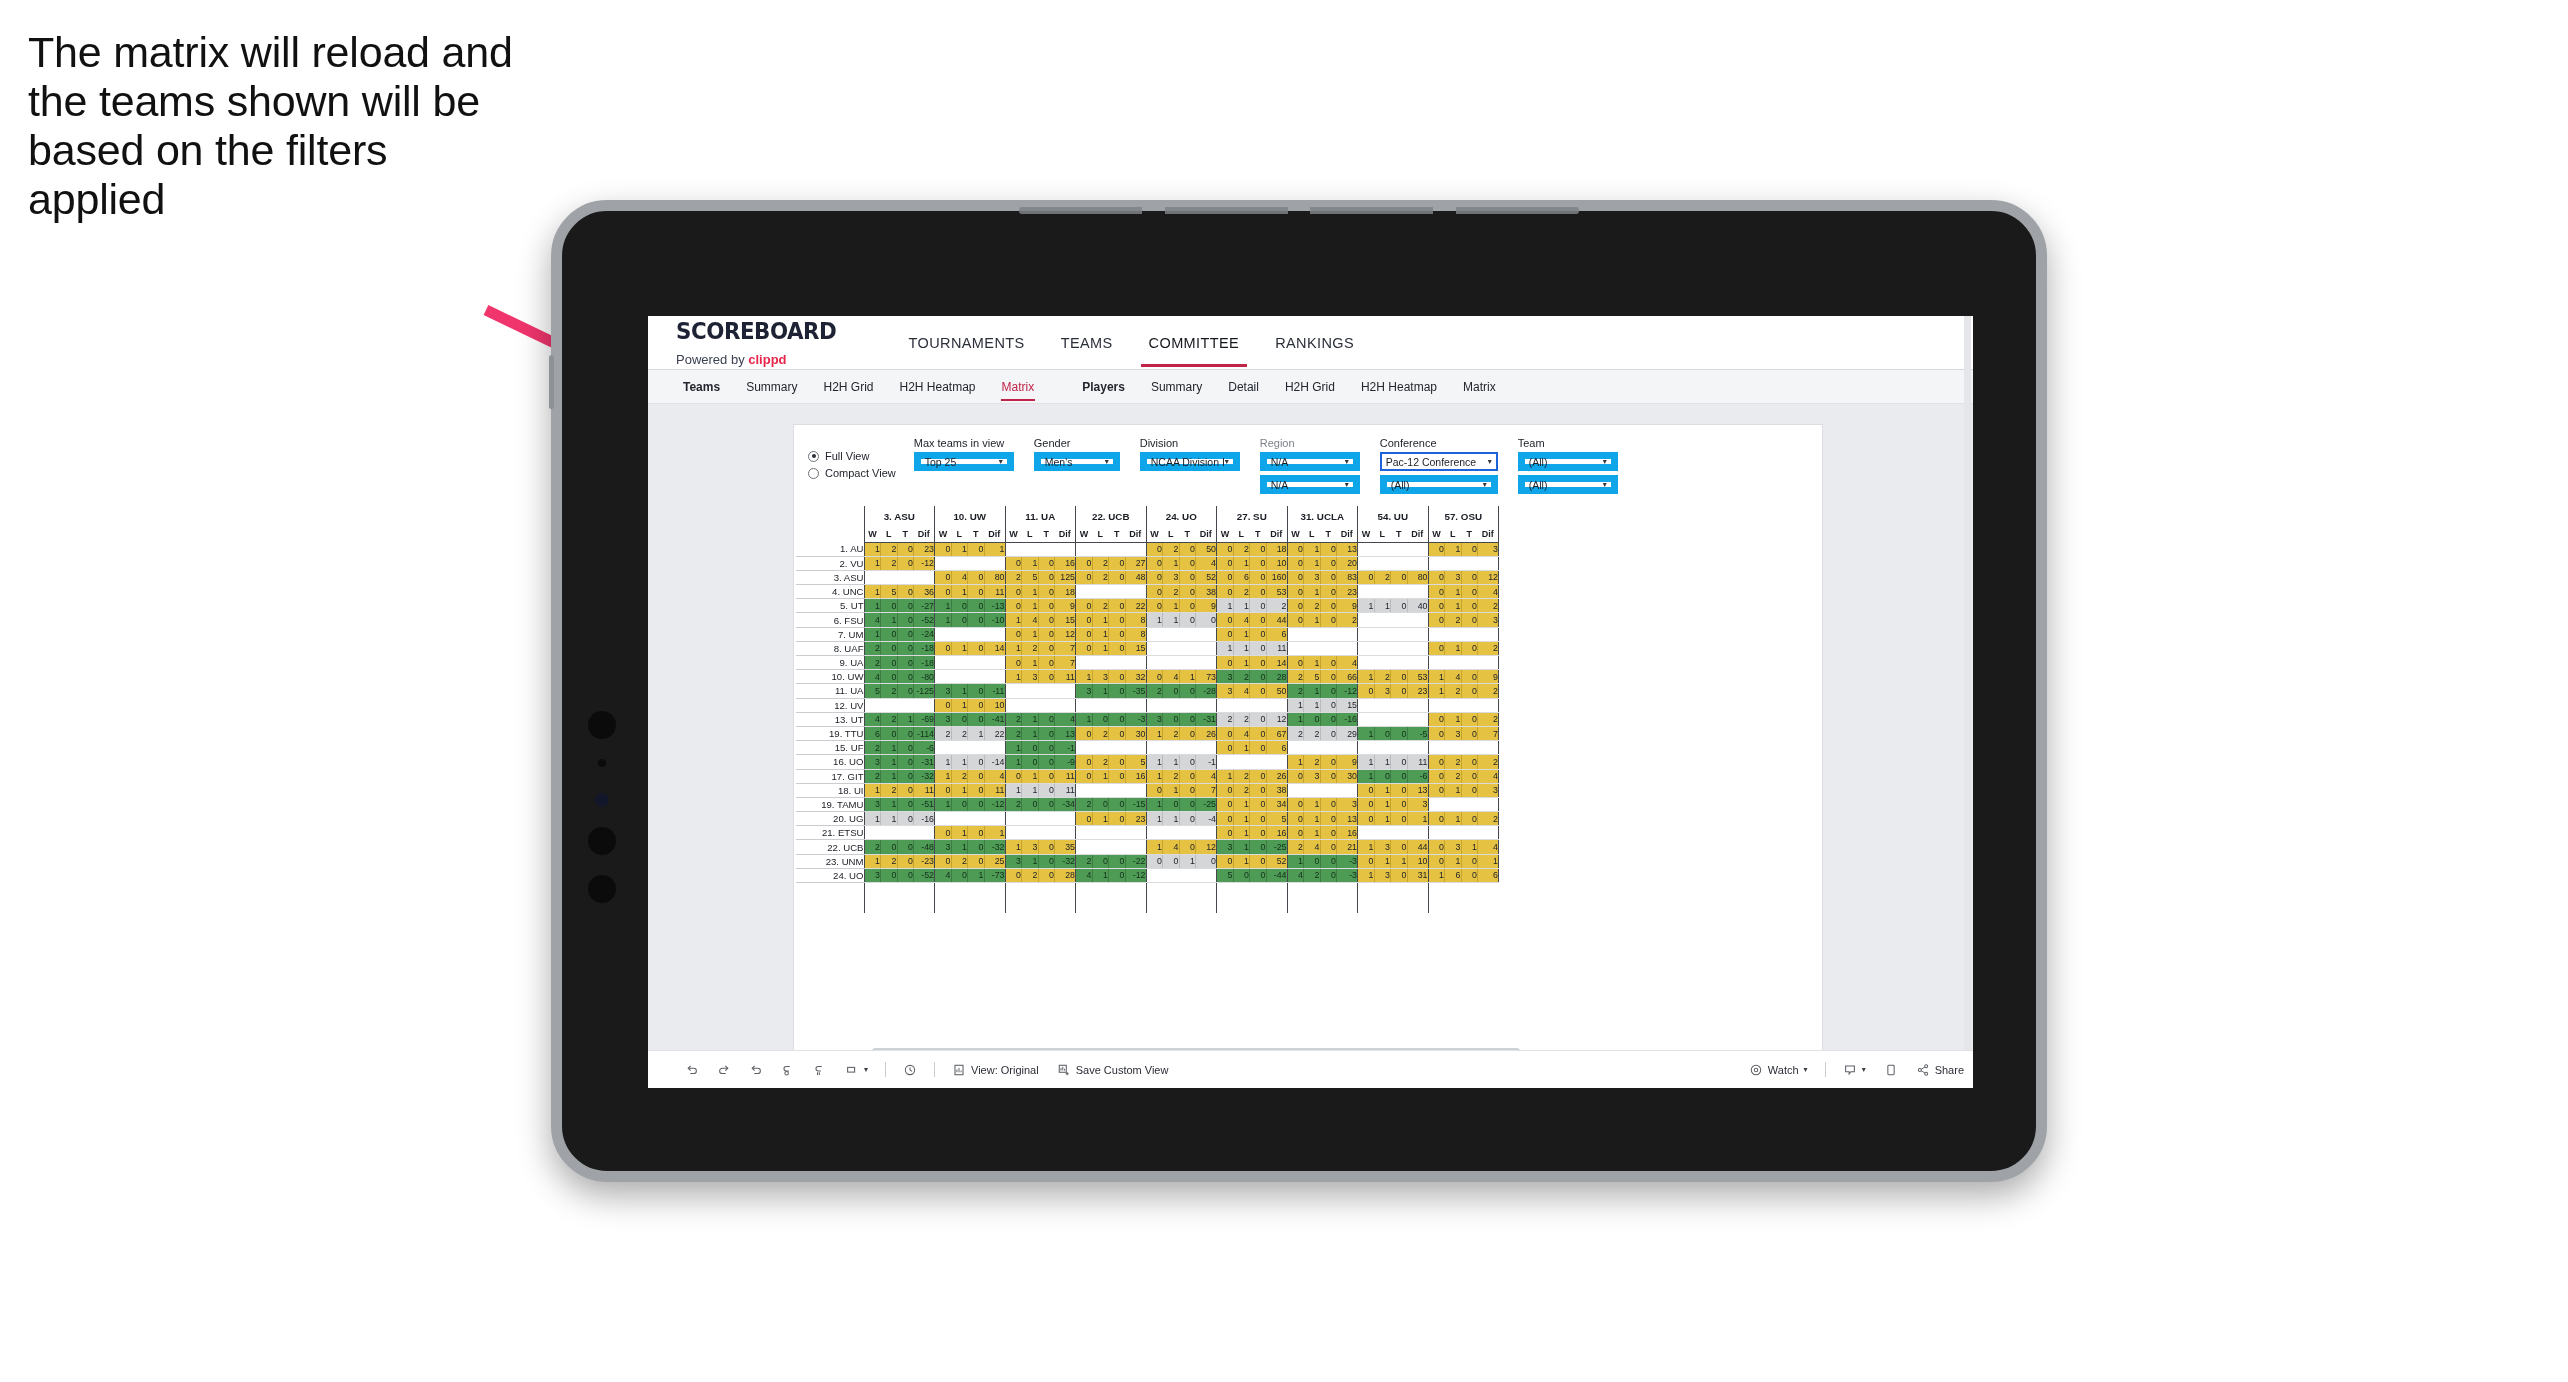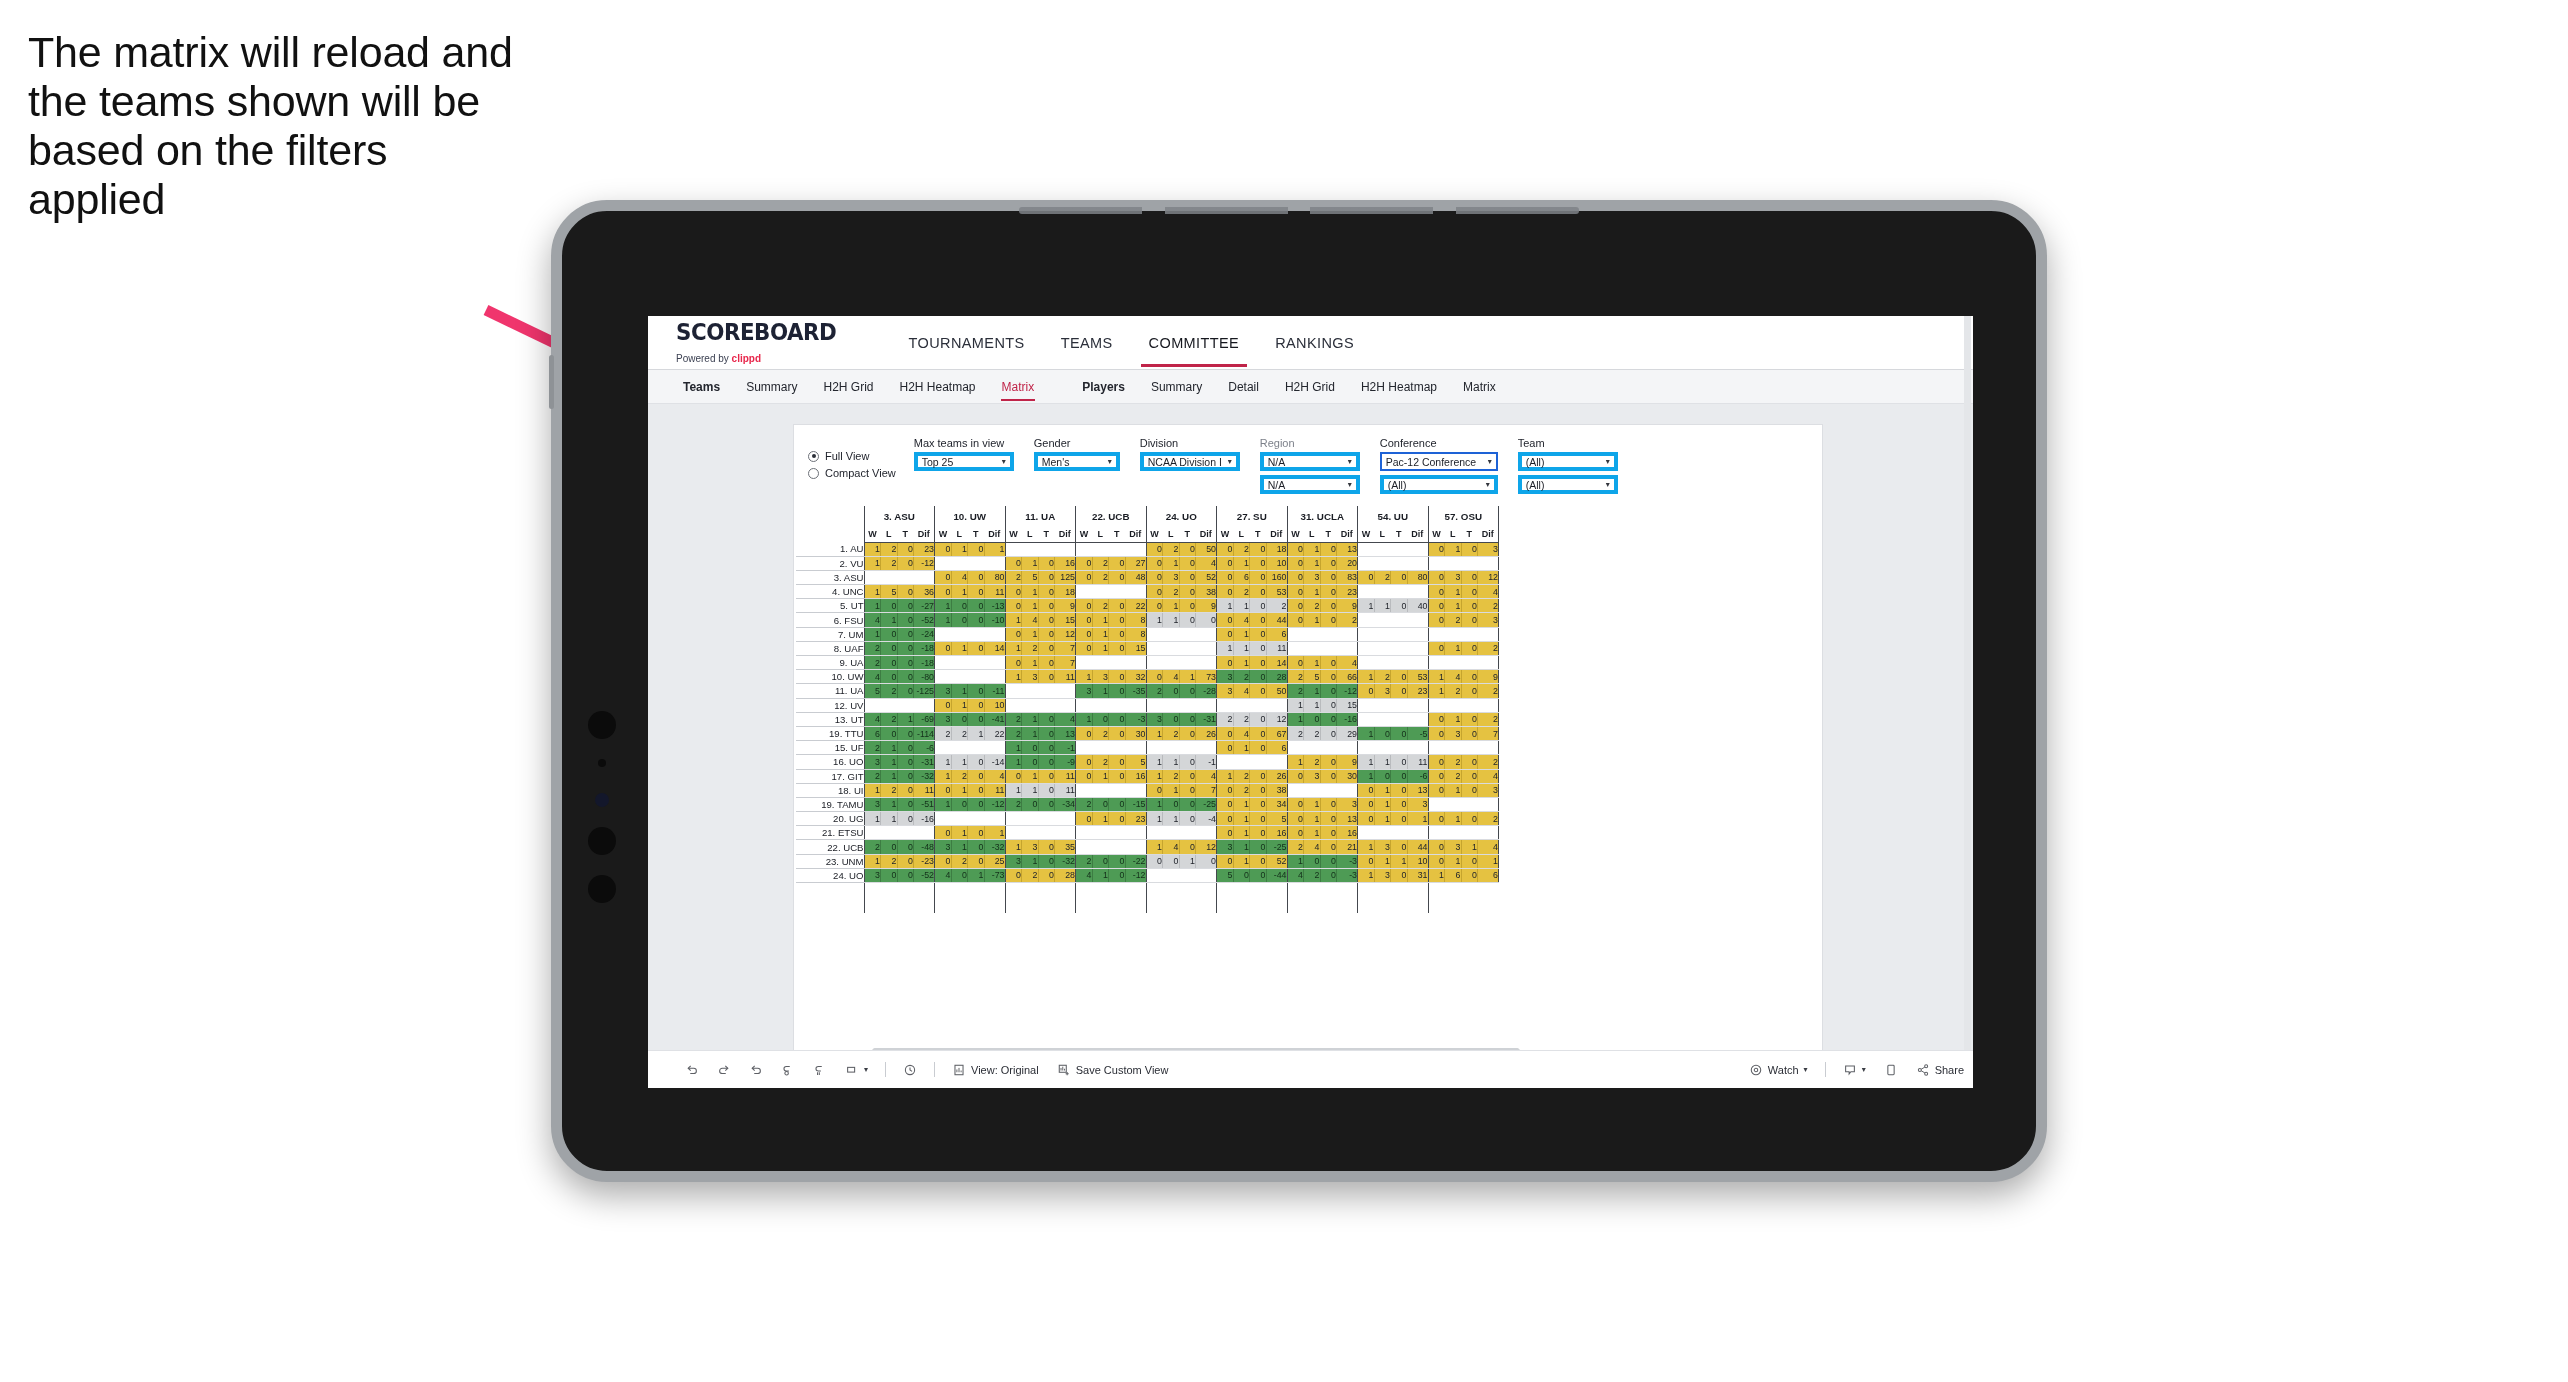--- a/index.html
+++ b/index.html
@@ -57,21 +57,21 @@
   #topnav {
     height: 54px; background:#fff; display:flex; align-items:center;
     border-bottom: 1px solid #d6d8dc; padding-left: 28px;
   }
   .brand { margin-right: 42px; line-height:1; }
   .brand .bmain {
     font-family:"DejaVu Sans", sans-serif; font-weight:700; font-size:23px;
     letter-spacing:-0.5px; color:#1d2234; transform: scaleX(0.93); transform-origin:left;
     display:block;
   }
-  .brand .bsub { font-size:10px; color:#3c4152; margin-top:10px; display:block; }
+  .brand .bsub { font-size:13px; color:#3c4152; margin-top:10px; display:block; }
   .brand .bsub b { color:#e8264b; font-weight:700; }
   .navitem {
     font-size:14.5px; color:#2b2f3a; letter-spacing:.4px; padding: 17px 18px 16px 18px;
     cursor:pointer; position:relative; white-space:nowrap;
   }
   .navitem.active { color:#16181f; }
   .navitem.active::after {
     content:""; position:absolute; left:10px; right:10px; bottom:0; height:3px; background:#c02449;
   }
 
@@ -91,21 +91,21 @@
     position:absolute; left: 145px; top: 108px; width: 1030px; height: 642px;
     background:#fff; border:1px solid #dcdee2;
     display:flex; flex-direction:column;
   }
 
   
   #filters { display:flex; padding: 12px 14px 8px 14px; gap: 0px; }
   .fgroup { margin-right: 20px; }
   .flabel { font-size:11px; color:#1d2029; margin-bottom: 3px; white-space:nowrap;}
   .fsel {
-    border:4px solid #0ea5e9; background:#fff; height:19px; width:104px;
+    border:7px solid #0ea5e9; background:#fff; height:19px; width:104px;
     font-size:10.5px; color:#1b1e26; display:flex; align-items:center;
     padding: 0 4px; position:relative; margin-bottom:4px; cursor:pointer;
   }
   .fsel .cap { flex:1; overflow:hidden; white-space:nowrap; }
   .fsel .car { font-size:8px; color:#33363d; }
   .fsel.hl { border:2px solid #1d62d6; }
   .fsel.w80 { width: 86px; }
   .fsel.w100 { width: 100px; }
   .fsel.w118 { width: 118px; }
   .radiowrap { padding-top: 13px; margin-right: 18px; }

